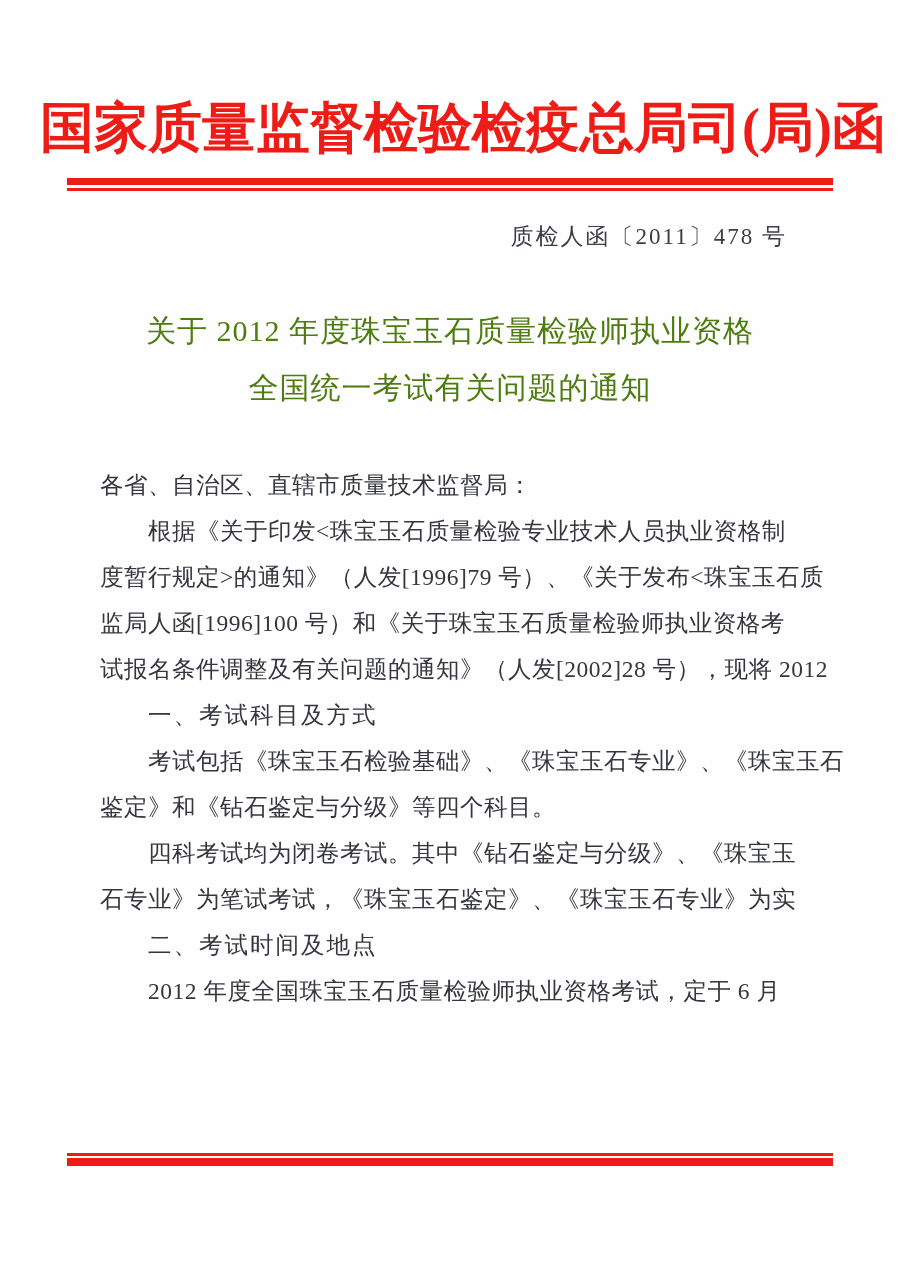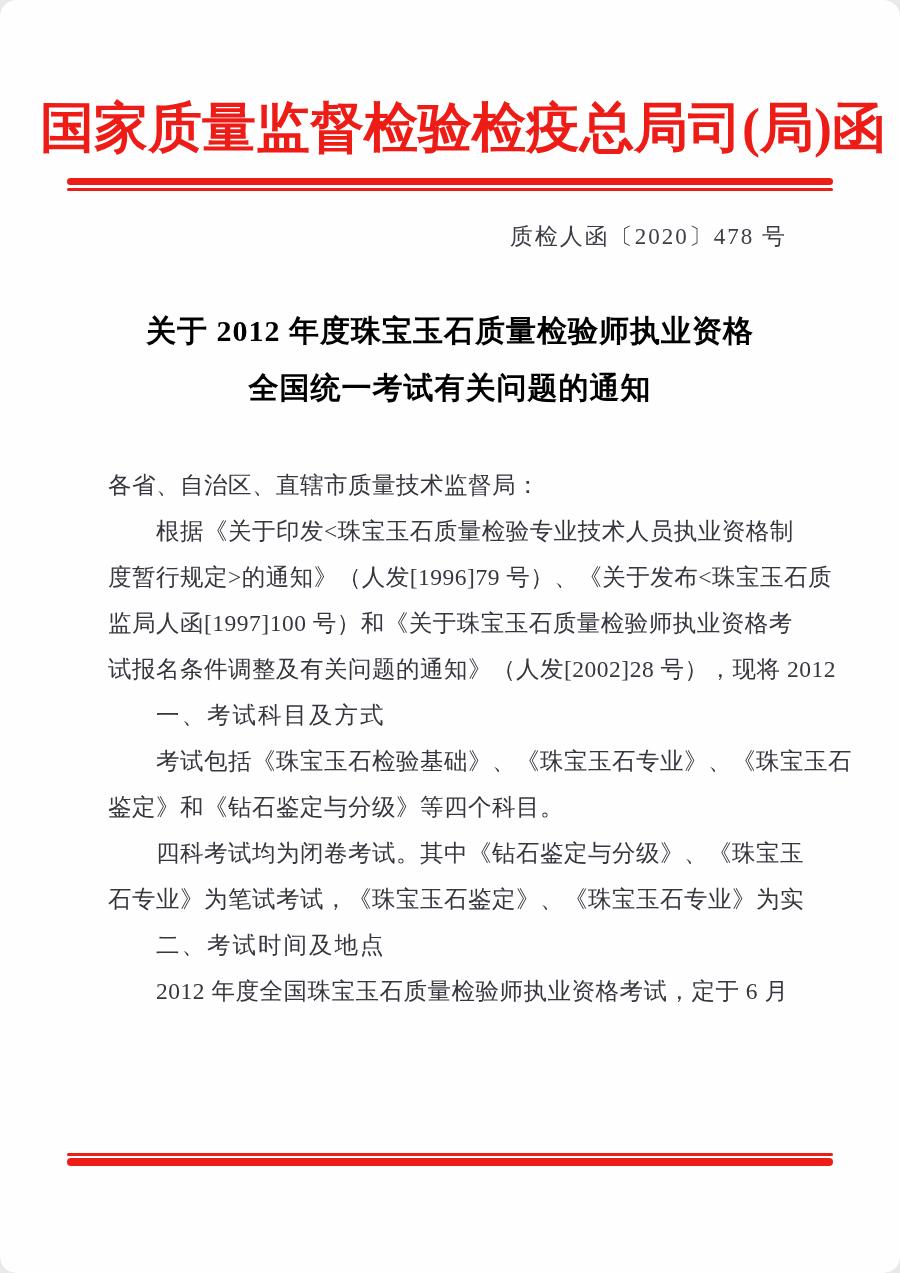--- a/index.html
+++ b/index.html
@@ -1,15 +1,15 @@
 <!DOCTYPE html>
 <html><head>
 <meta charset="utf-8">
 <style>
-  * { margin: 0; padding: 0; box-sizing: border-box; border-radius: 16px; }
+  * { margin: 0; padding: 0; box-sizing: border-box; }
   html, body { background: #e9e9e9; }
   .page {
     position: relative;
     width: 900px;
     height: 1273px;
     margin: 0 auto;
     background: #fefefe;
     font-family: "Liberation Serif", "DejaVu Serif", serif;
     overflow: hidden;
   }
@@ -36,33 +36,33 @@
     text-align: right;
     font-size: 23px;
     letter-spacing: 2px;
     color: #3c3d45;
     white-space: nowrap;
   }
   .title-block {
     margin-top: 50px;
     text-align: center;
     font-size: 30px;
-    font-weight: bold;
+    font-weight: normal;
     line-height: 57px;
-    color: #000000;
+    color: #4d7c0f;
     letter-spacing: 1px;
   }
   .body-text {
     margin: 46px 98px 0 100px;
     font-size: 23.5px;
     line-height: 46px;
     color: #35363e;
     letter-spacing: 0.5px;
   }
-  .body-text .line { white-space: nowrap; margin-left: 8px; }
+  .body-text .line { white-space: nowrap; }
   .body-text .line.indent { padding-left: 48px; }
   .body-text .line.bold { font-weight: normal; letter-spacing: 2px; }
   .rule-bottom {
     position: absolute;
     left: 67px;
     right: 67px;
     top: 1153px;
   }
   .rule-bottom .thin { height: 3px; background: var(--accent, #ee1c16); }
   .rule-bottom .gap { height: 2px; }
@@ -74,32 +74,32 @@
 <div class="page" style="--accent: #ee1c16;">
 
   <div class="letterhead">国家质量监督检验检疫总局司(局)函</div>
 
   <div class="rule-top">
     <div class="thick"></div>
     <div class="gap"></div>
     <div class="thin"></div>
   </div>
 
-  <div class="doc-number">质检人函〔2020〕478 号</div>
+  <div class="doc-number">质检人函〔2011〕478 号</div>
 
   <div class="title-block">
     <div>关于 2012 年度珠宝玉石质量检验师执业资格</div>
     <div>全国统一考试有关问题的通知</div>
   </div>
 
   <div class="body-text" style="color: rgb(53, 54, 62);">
       <div class="line">各省、自治区、直辖市质量技术监督局：</div>
       <div class="line indent">根据《关于印发&lt;珠宝玉石质量检验专业技术人员执业资格制</div>
       <div class="line">度暂行规定&gt;的通知》（人发[1996]79 号）、《关于发布&lt;珠宝玉石质</div>
-      <div class="line">监局人函[1997]100 号）和《关于珠宝玉石质量检验师执业资格考</div>
+      <div class="line">监局人函[1996]100 号）和《关于珠宝玉石质量检验师执业资格考</div>
       <div class="line">试报名条件调整及有关问题的通知》（人发[2002]28 号），现将 2012</div>
       <div class="line indent bold">一、考试科目及方式</div>
       <div class="line indent">考试包括《珠宝玉石检验基础》、《珠宝玉石专业》、《珠宝玉石</div>
       <div class="line">鉴定》和《钻石鉴定与分级》等四个科目。</div>
       <div class="line indent">四科考试均为闭卷考试。其中《钻石鉴定与分级》、《珠宝玉</div>
       <div class="line">石专业》为笔试考试，《珠宝玉石鉴定》、《珠宝玉石专业》为实</div>
       <div class="line indent bold">二、考试时间及地点</div>
       <div class="line indent">2012 年度全国珠宝玉石质量检验师执业资格考试，定于 6 月</div>
     </div>
 

